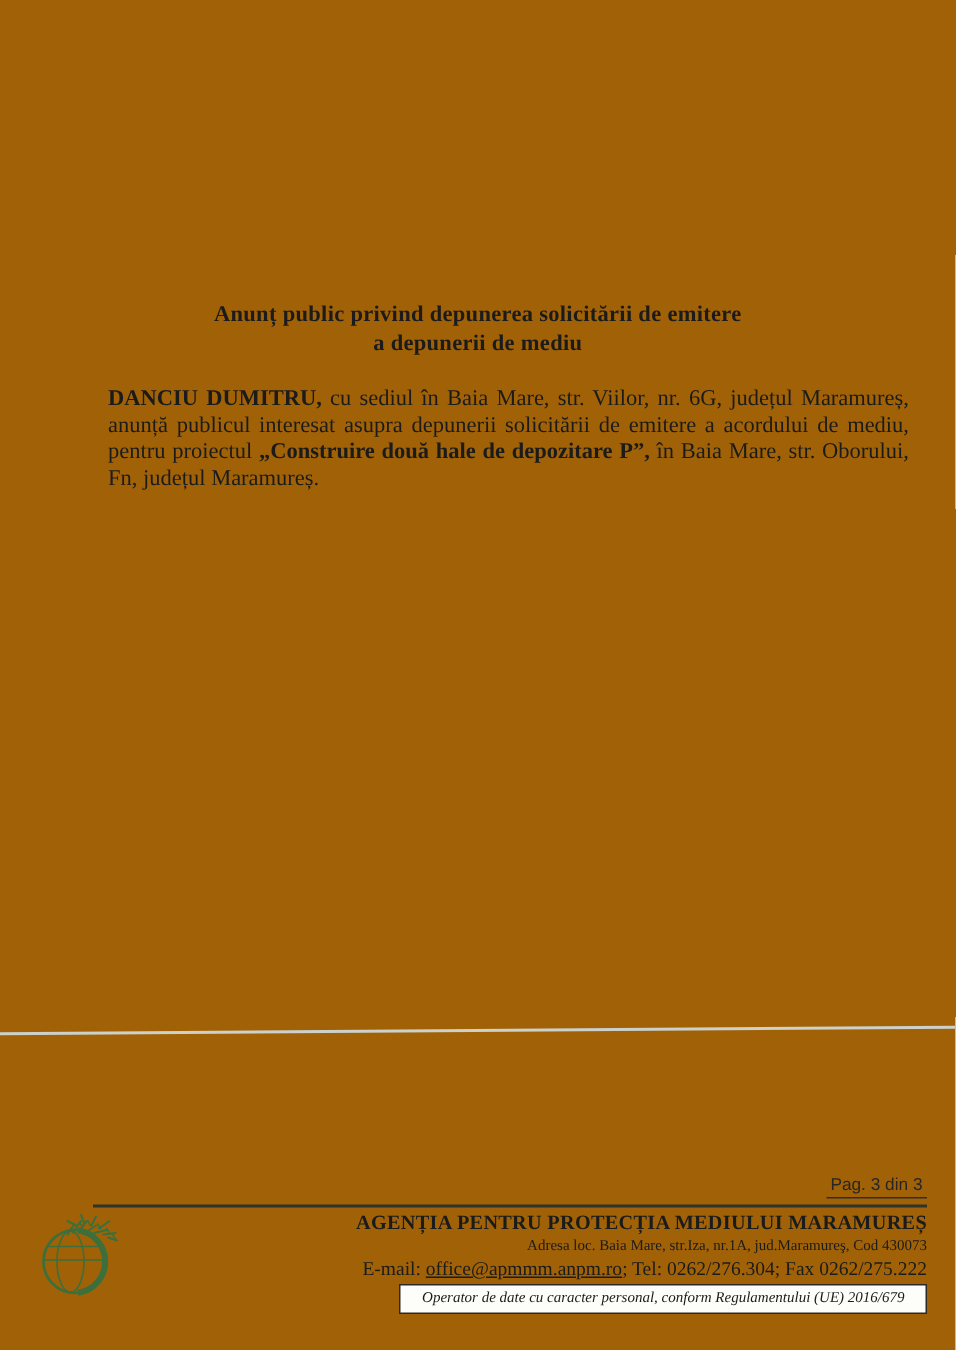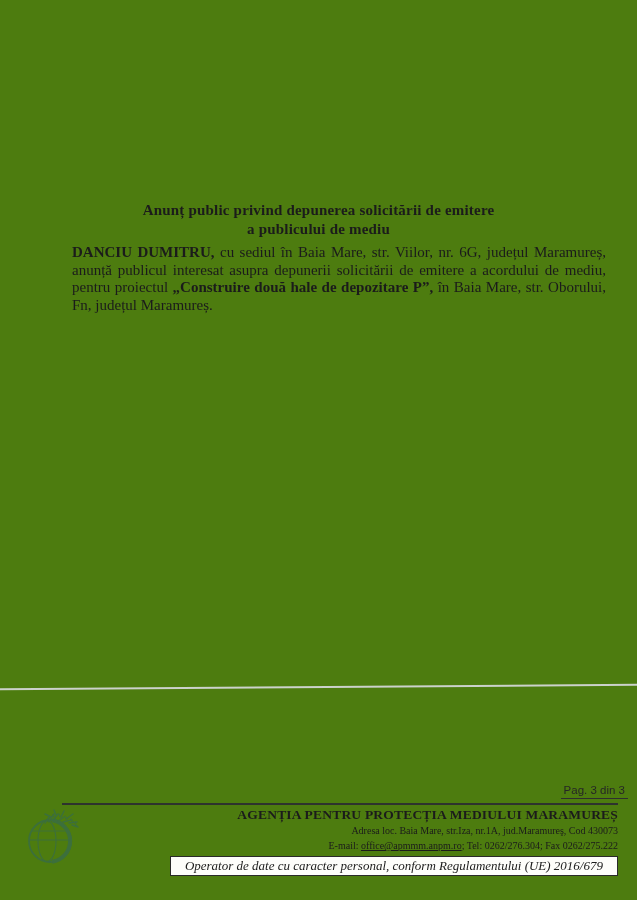--- a/index.html
+++ b/index.html
@@ -6,21 +6,21 @@
   html, body {
     margin: 0;
     padding: 0;
     background: #fdfdfb;
   }
   .page {
     position: relative;
     width: 637px;
     height: 900px;
     margin: 0 auto;
-    background: #4d7c0f;
+    background: #a16207;
     color: #1b1b1b;
     font-family: "Liberation Serif", serif;
     overflow: hidden;
   }
 
   
   .doc-title {
     position: absolute;
     top: 201px;
     left: 0;
@@ -30,21 +30,21 @@
     font-size: 15px;
     font-weight: bold;
     line-height: 19px;
     letter-spacing: 0.2px;
   }
   .doc-title .tline { display: block; }
 
   
   .body-text {
     position: absolute;
-    top: 244px;
+    top: 258px;
     left: 72px;
     width: 534px;
     font-size: 15px;
     line-height: 17.6px;
     text-align: justify;
   }
   .body-text p { margin: 0; }
   .body-text strong { font-weight: bold; }
 
   
@@ -55,21 +55,21 @@
     width: 637px;
     height: 1.6px;
     background: #ccd2cb;
     transform: rotate(-0.4deg);
   }
 
   
   .page-num {
     position: absolute;
     top: 784px;
-    right: 9px;
+    right: 19px;
     font-family: "Liberation Sans", sans-serif;
     font-size: 11.5px;
     color: #262626;
     padding: 0 3px 2px 3px;
     border-bottom: 1.5px solid #2e2e2e;
     margin-left: 16px;
   }
   .footer-rule {
     position: absolute;
     top: 803px;
@@ -96,43 +96,43 @@
     font-weight: bold;
     font-size: 13.5px;
     line-height: 17px;
     letter-spacing: 0.2px;
   }
   .agency-address {
     font-size: 10px;
     line-height: 15px;
   }
   .agency-contact {
-    font-size: 10px;
+    font-size: 13px;
     line-height: 15px;
   }
   .agency-contact .email { text-decoration: underline; }
   .gdpr-box {
     display: inline-block;
     margin-top: 3px;
     border: 1.3px solid #2a2a2a;
     padding: 0 14px 1px 14px;
     font-style: italic;
-    font-size: 13px;
+    font-size: 10px;
     line-height: 17px;
     background: #fdfdfa;
   }
 </style>
 </head>
 <body>
 
 <div class="page">
 
   <h1 class="doc-title">
     <span class="tline">Anunț public privind depunerea solicitării de emitere</span>
-    <span class="tline">a publicului de mediu</span>
+    <span class="tline">a depunerii de mediu</span>
   </h1>
 
   <div class="body-text">
     <p><strong>DANCIU DUMITRU,</strong><span> cu sediul în Baia Mare, str. Viilor, nr. 6G, județul Maramureș, anunță publicul interesat asupra depunerii solicitării de emitere a acordului de mediu, pentru proiectul </span><strong>„Construire două hale de depozitare P”,</strong><span> în Baia Mare, str. Oborului, Fn, județul Maramureș.</span></p>
   </div>
 
   <div class="scan-divider"></div>
 
   <div class="page-num">Pag. 3 din 3</div>
 

